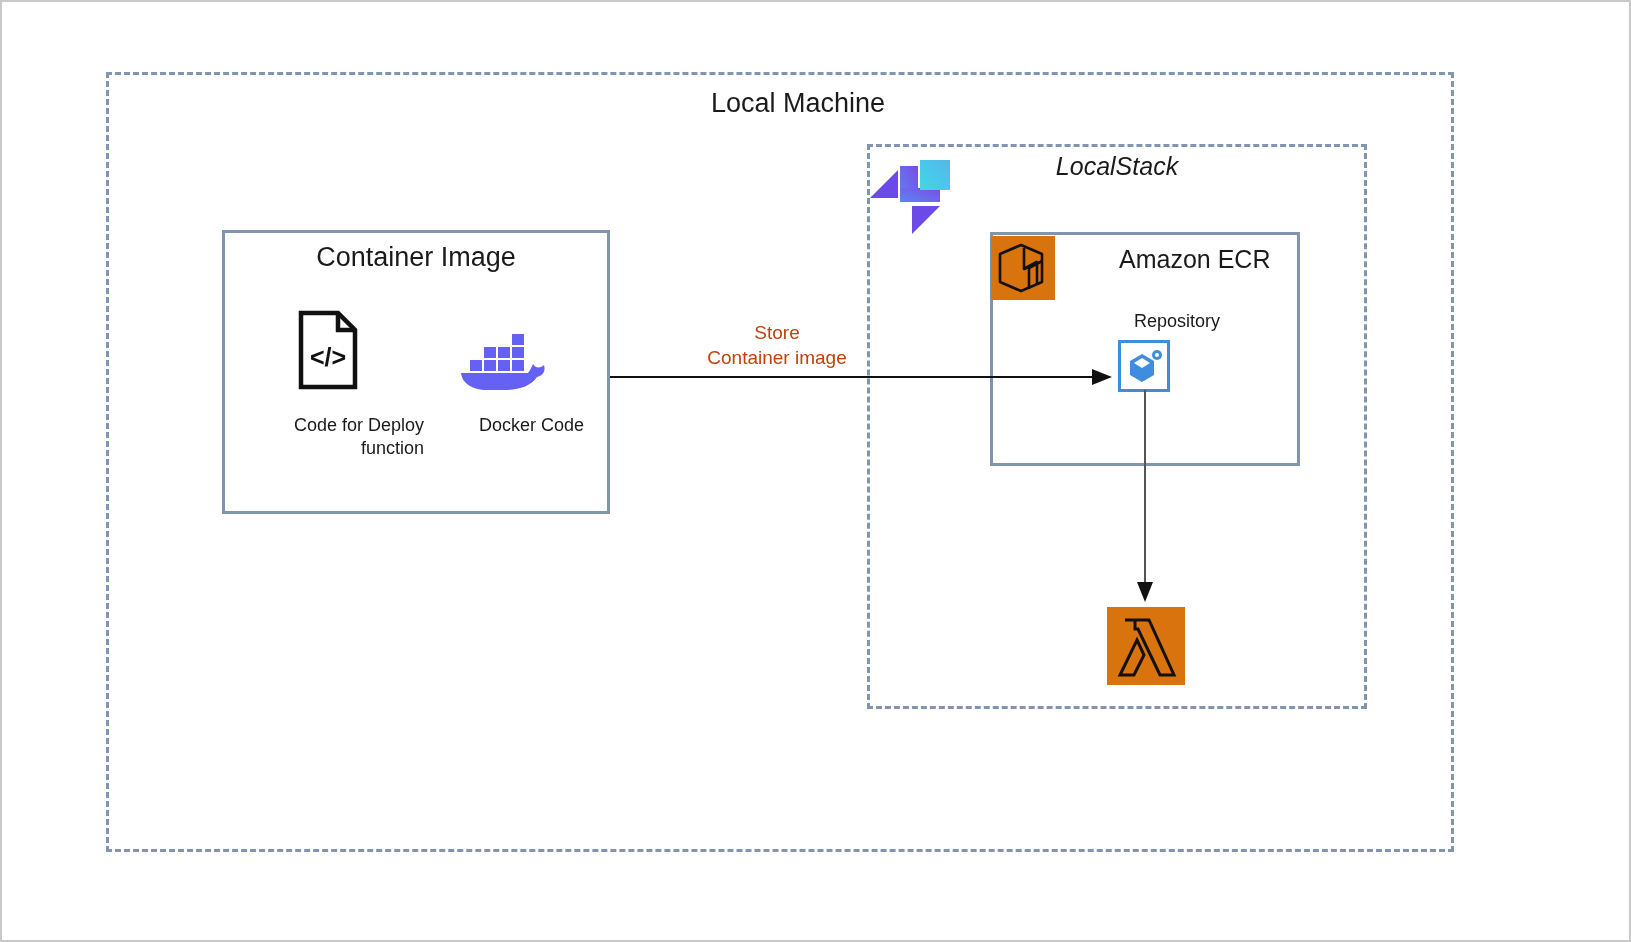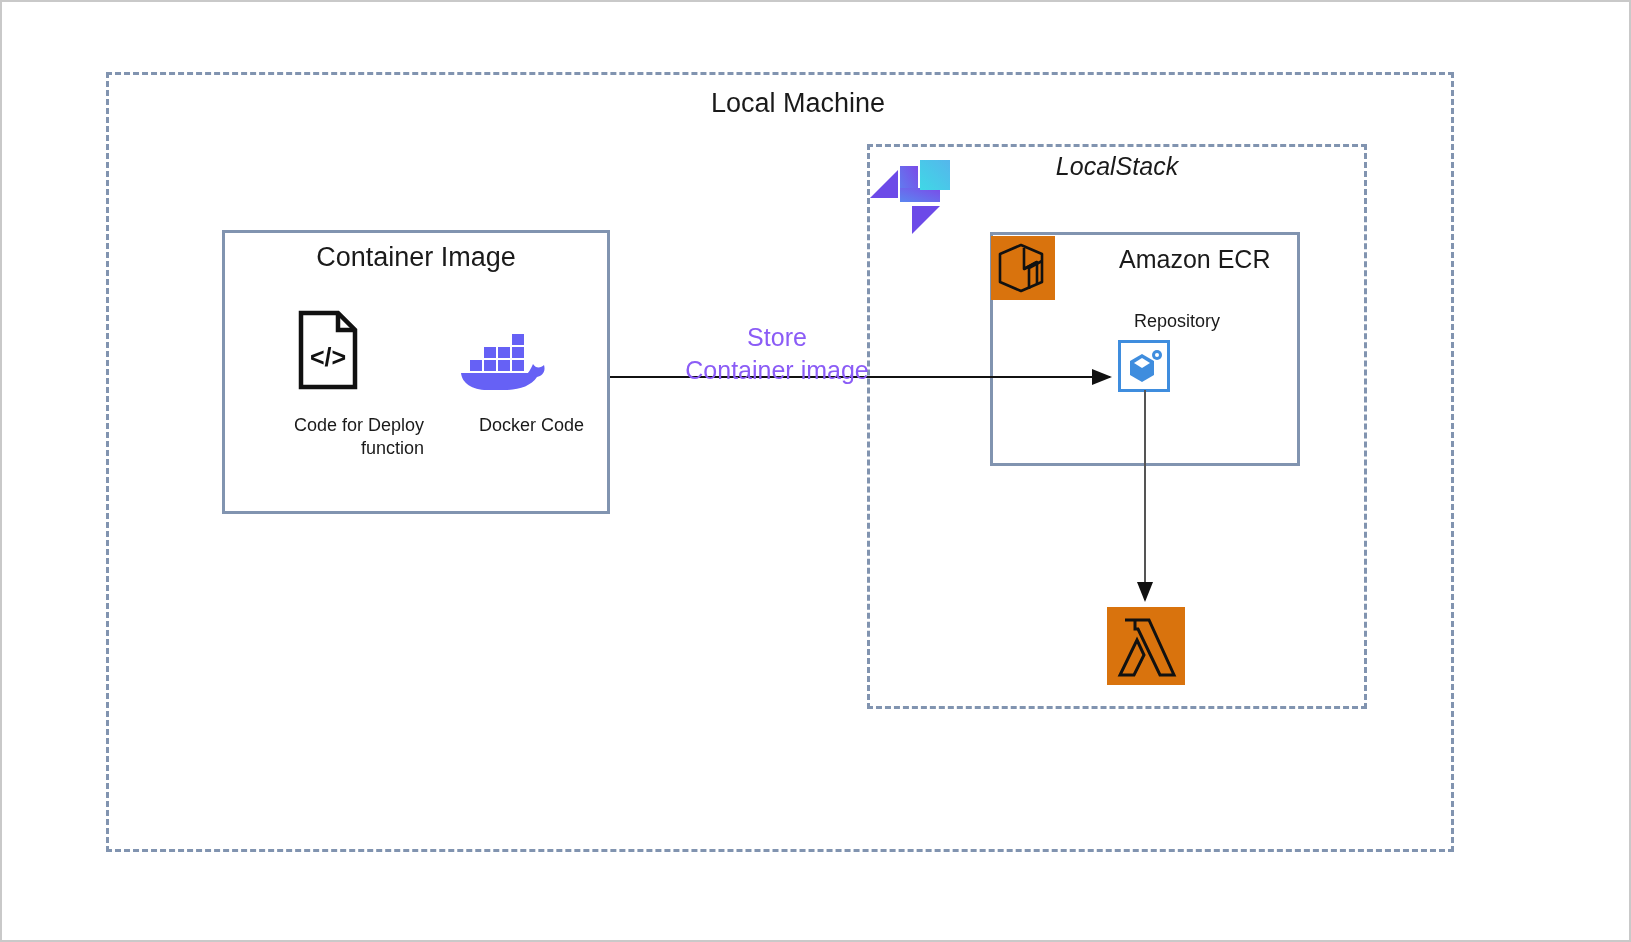--- a/index.html
+++ b/index.html
@@ -85,22 +85,22 @@
   #localstack-logo { left: 866px; top: 148px; width: 86px; height: 86px; }
 
   
   .arrow-svg { position: absolute; overflow: visible; }
   #store-arrow { left: 608px; top: 360px; width: 520px; height: 30px; }
   #deploy-arrow { left: 1128px; top: 388px; width: 30px; height: 225px; }
 
   .arrow-label {
     position: absolute;
     text-align: center;
-    font-size: 25px;
-    color: #8b5cf6;
+    font-size: 19px;
+    color: #c2410c;
     line-height: 1.3;
     white-space: pre-line;
   }
   #store-label  { left: 660px; top: 319px; width: 230px; }
   #deploy-label { left: 1160px; top: 536px; width: 230px; text-align: center; }
 </style>
 </head>
 <body>
 
 <div id="canvas">

